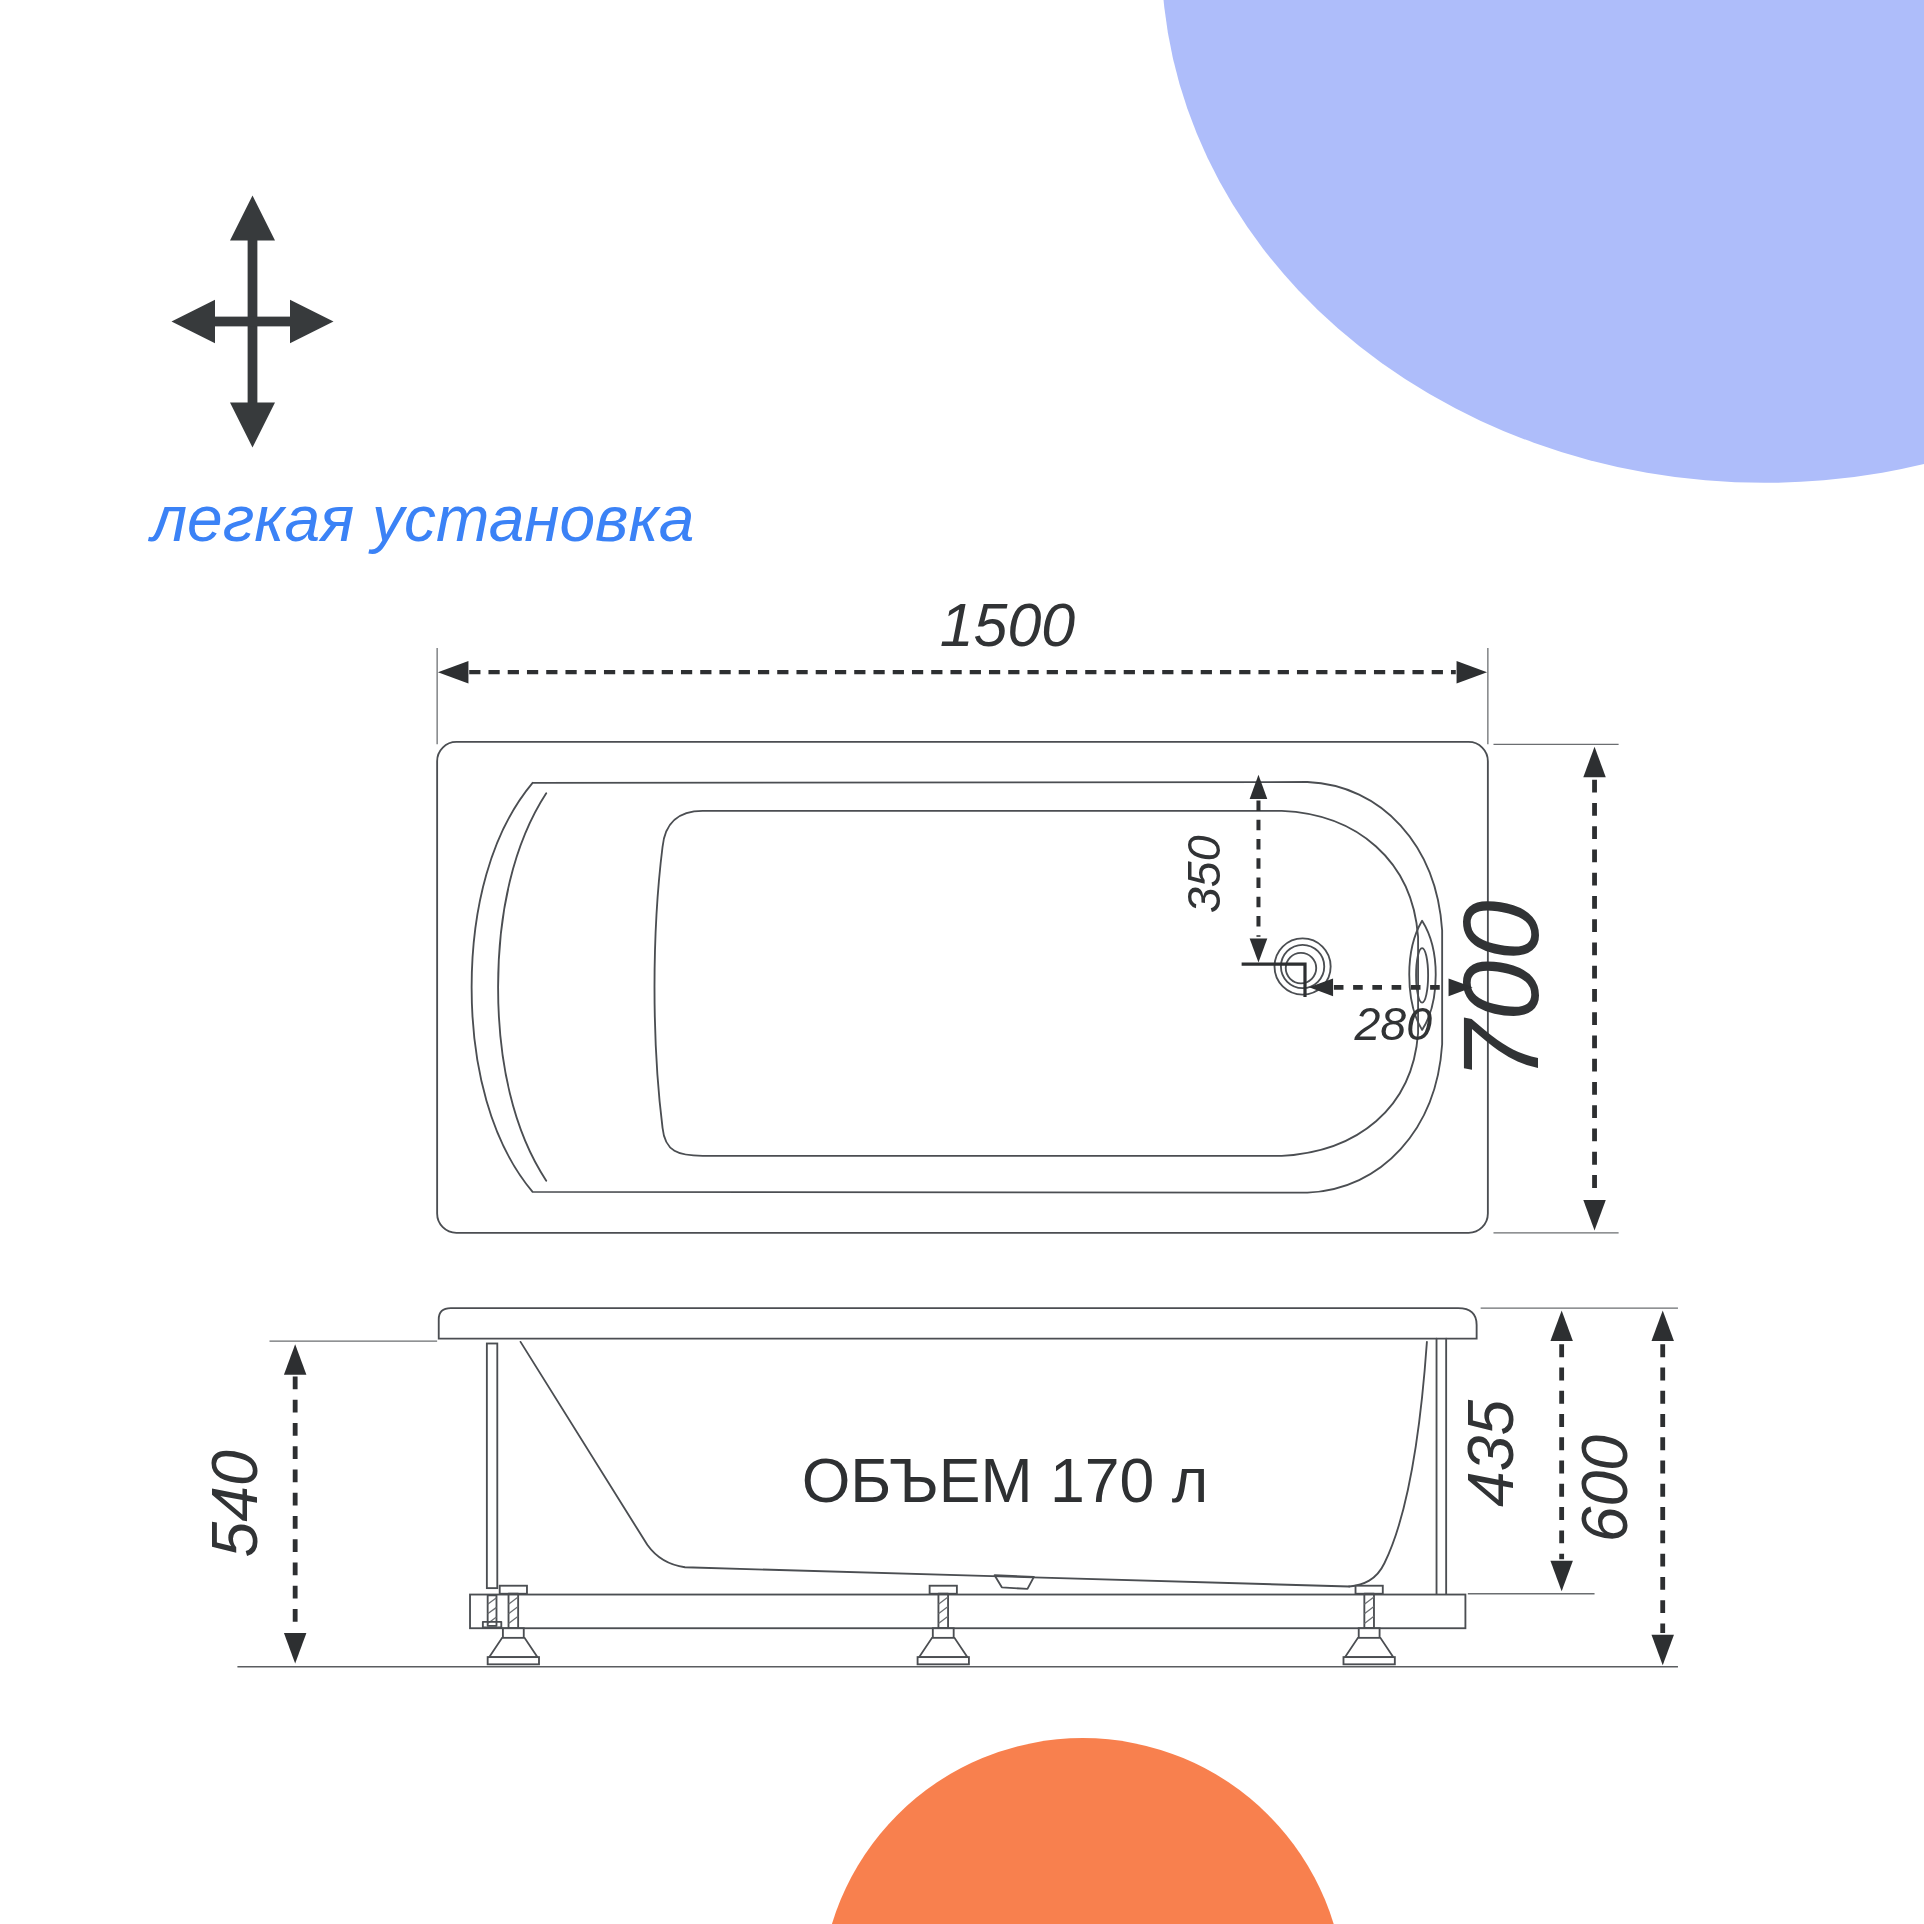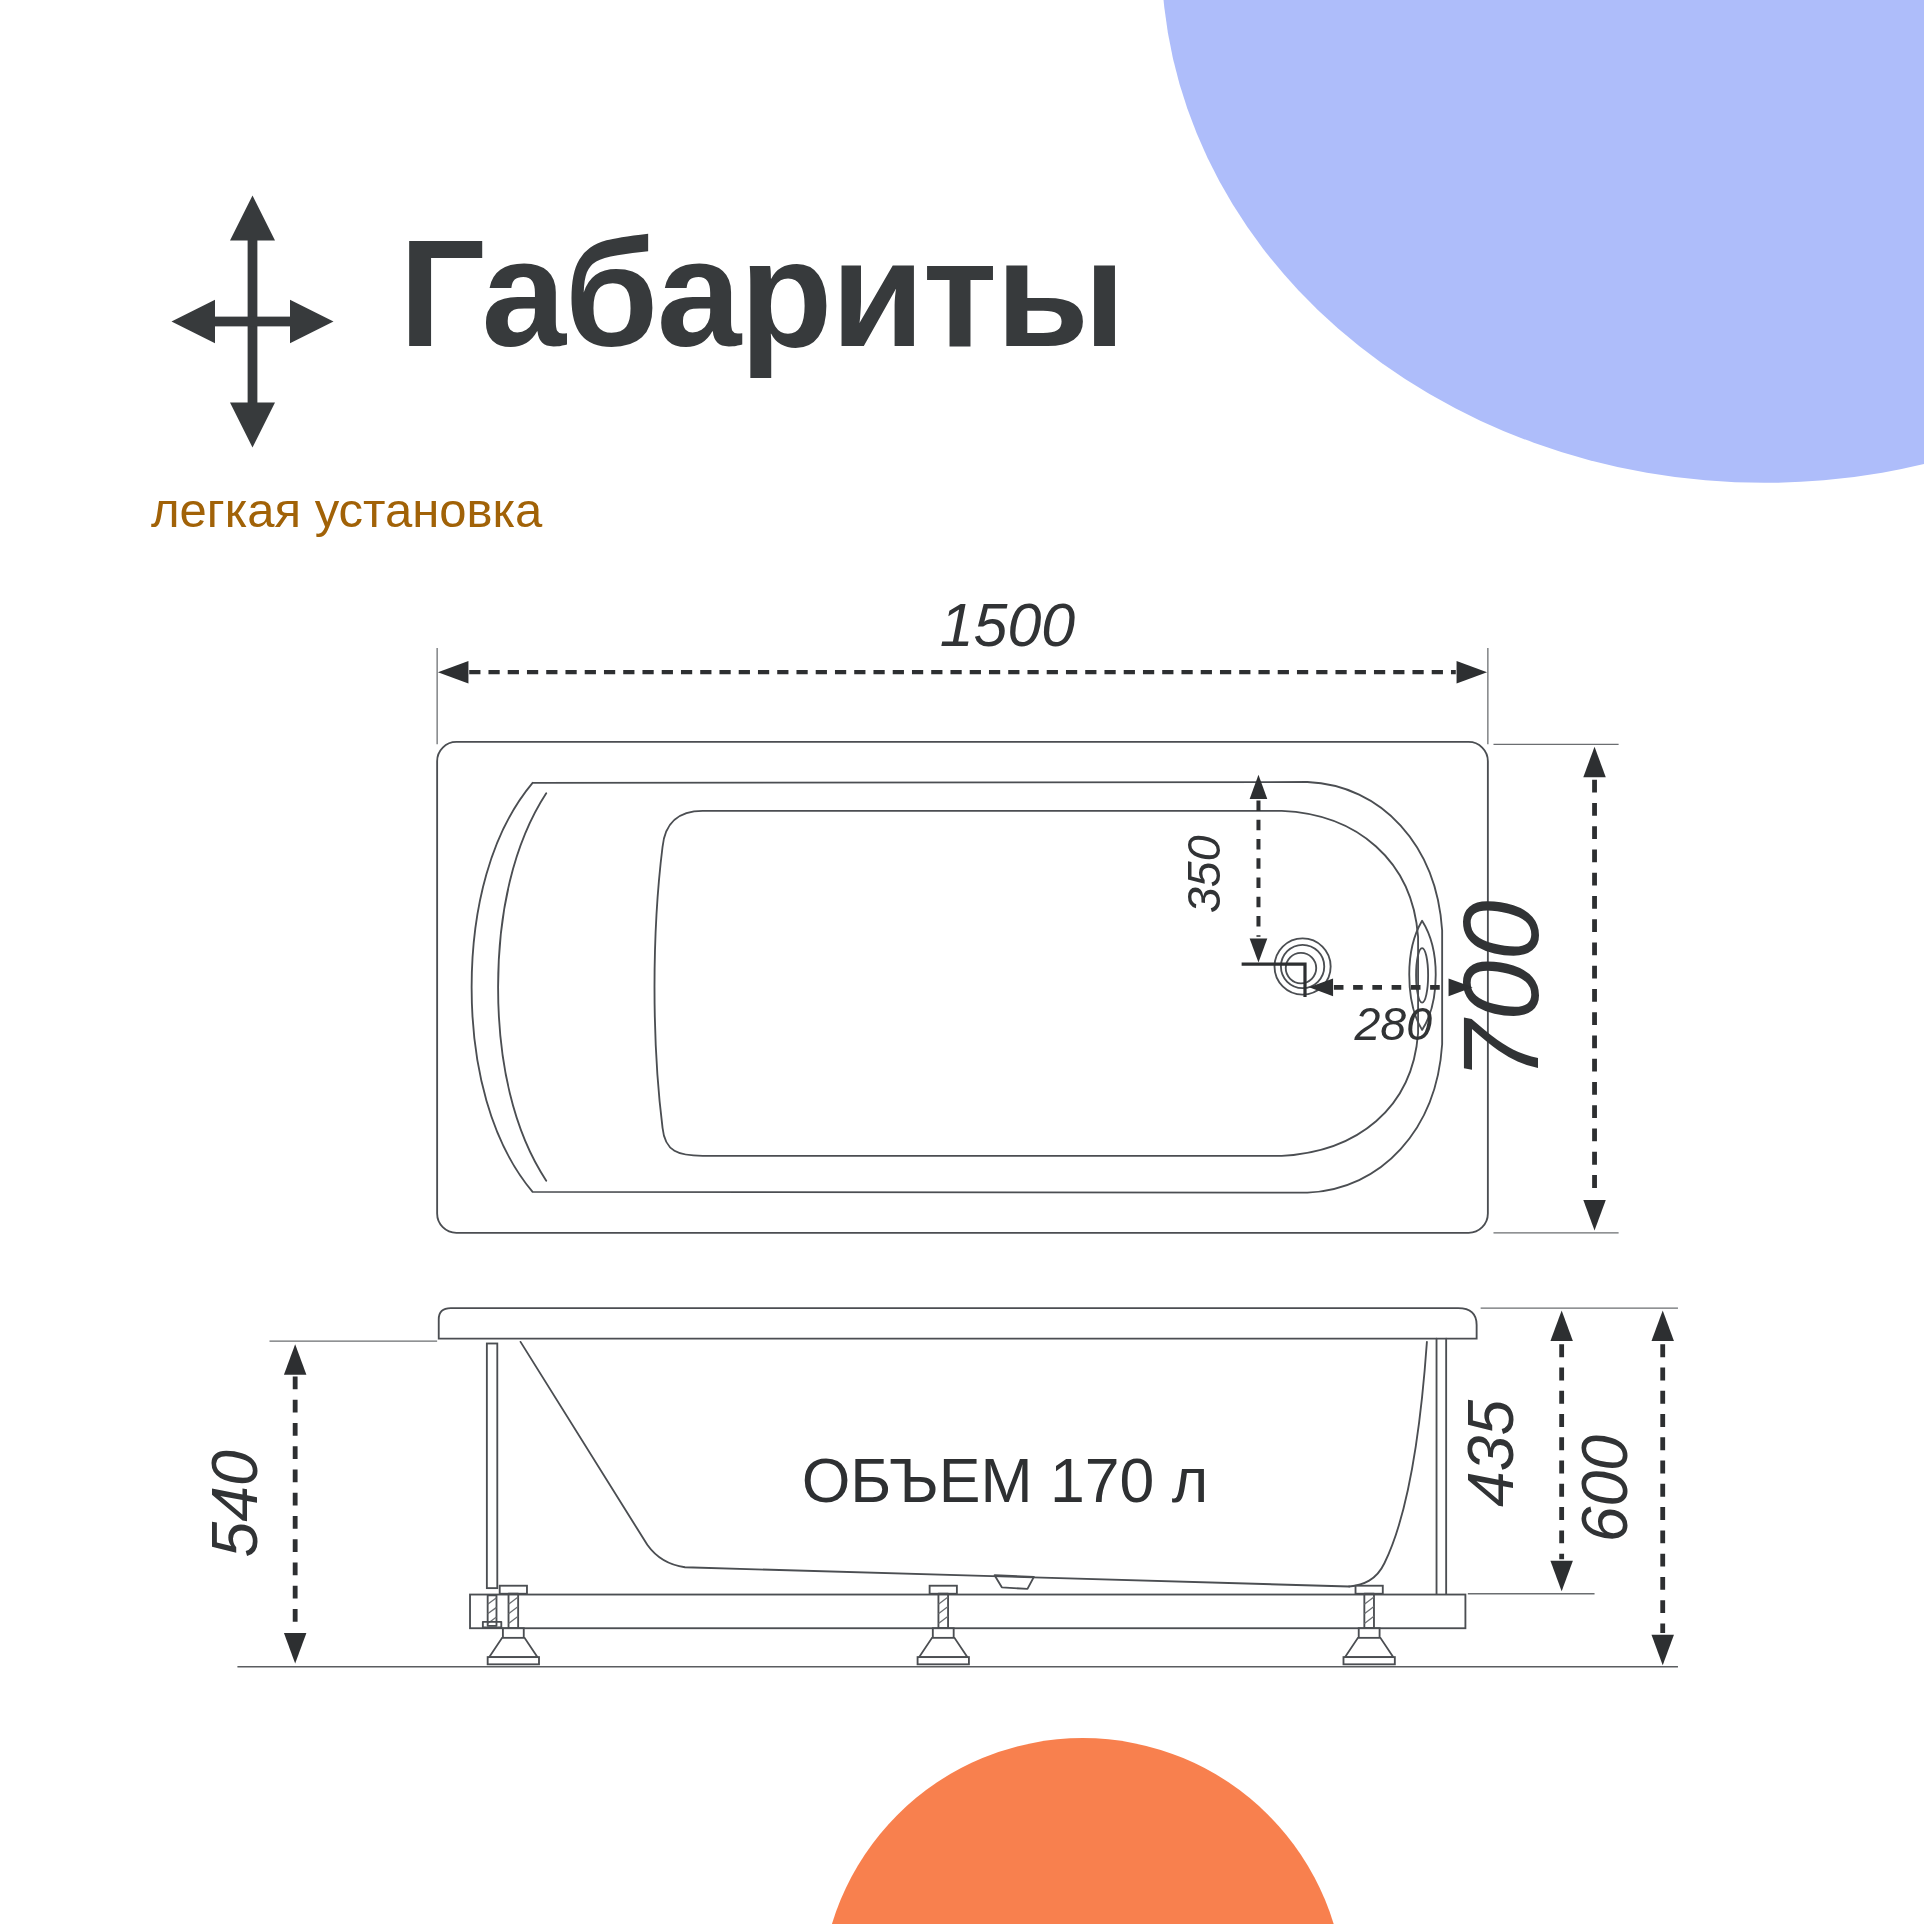--- a/index.html
+++ b/index.html
@@ -12,21 +12,21 @@
   .page-title{
     position:absolute;left:399px;top:217px;
     font-size:152px;font-weight:700;color:#373a3c;letter-spacing:-1.6px;line-height:1;
   }
   .sub1{
     position:absolute;left:151px;top:412px;
     font-size:53px;font-weight:700;color:#3c4043;line-height:1.1;
   }
   .sub2{
     position:absolute;left:151px;top:484px;
-    font-size:49px;font-weight:400;color:#a16207;line-height:1.1;
+    font-size:64px;font-weight:400;color:#3b82f6;line-height:1.1;font-style:italic;
   }
   .contour{fill:none;stroke:#4b4e52;stroke-width:2.3;stroke-linecap:round;stroke-linejoin:round;}
   .thin{fill:none;stroke:#6b6e71;stroke-width:1.6;}
   .white-shape{fill:#ffffff;stroke:#4b4e52;stroke-width:2.3;}
   .dim-line{fill:none;stroke:#2d2f31;}
   .arrow{fill:#2d2f31;stroke:none;}
   .dim-text{
     font-family:"Liberation Sans",sans-serif;font-style:italic;fill:#313335;
   }
   .vol-text{font-family:"Liberation Sans",sans-serif;fill:#2e3032;}
@@ -44,21 +44,20 @@
   <svg class="hdr-icon" viewBox="-110 -170 220 340">
     <g fill="#373a3c" stroke="none">
       <rect x="-6.5" y="-118" width="13" height="236"></rect>
       <rect x="-74" y="-6.5" width="148" height="13"></rect>
       <polygon points="0,-168 -30,-108 30,-108"></polygon>
       <polygon points="0,168 -30,108 30,108"></polygon>
       <polygon points="-108,0 -50,-29 -50,29"></polygon>
       <polygon points="108,0 50,-29 50,29"></polygon>
     </g>
   </svg>
-  <div class="page-title">Габариты</div>
   <div class="sub2">легкая установка</div>
 
   <svg id="drawing-svg" width="1925" height="1925" viewBox="0 0 2400 2400">
 
     <g>
 
       <rect x="545" y="925" width="1310" height="612" rx="24" class="white-shape"></rect>
 
       <path class="contour" d="M 664,976
            C 612,1038 588,1132 588,1231

